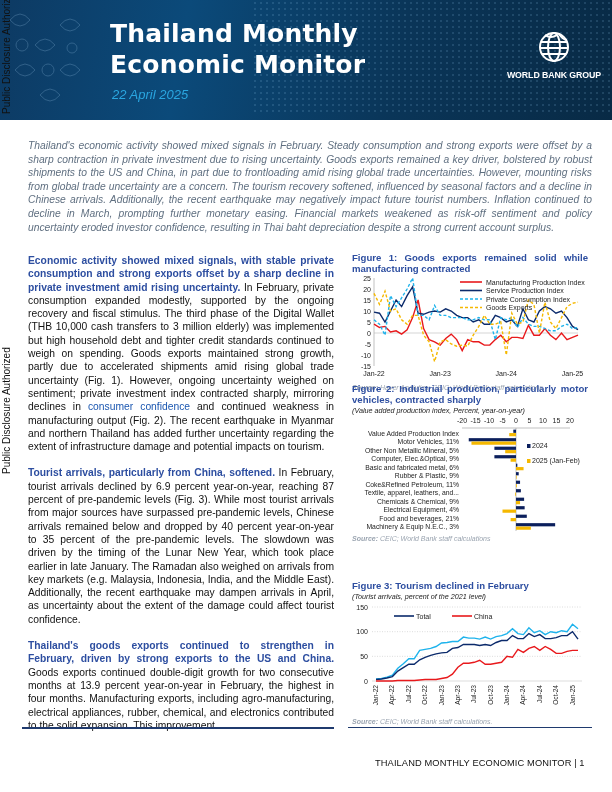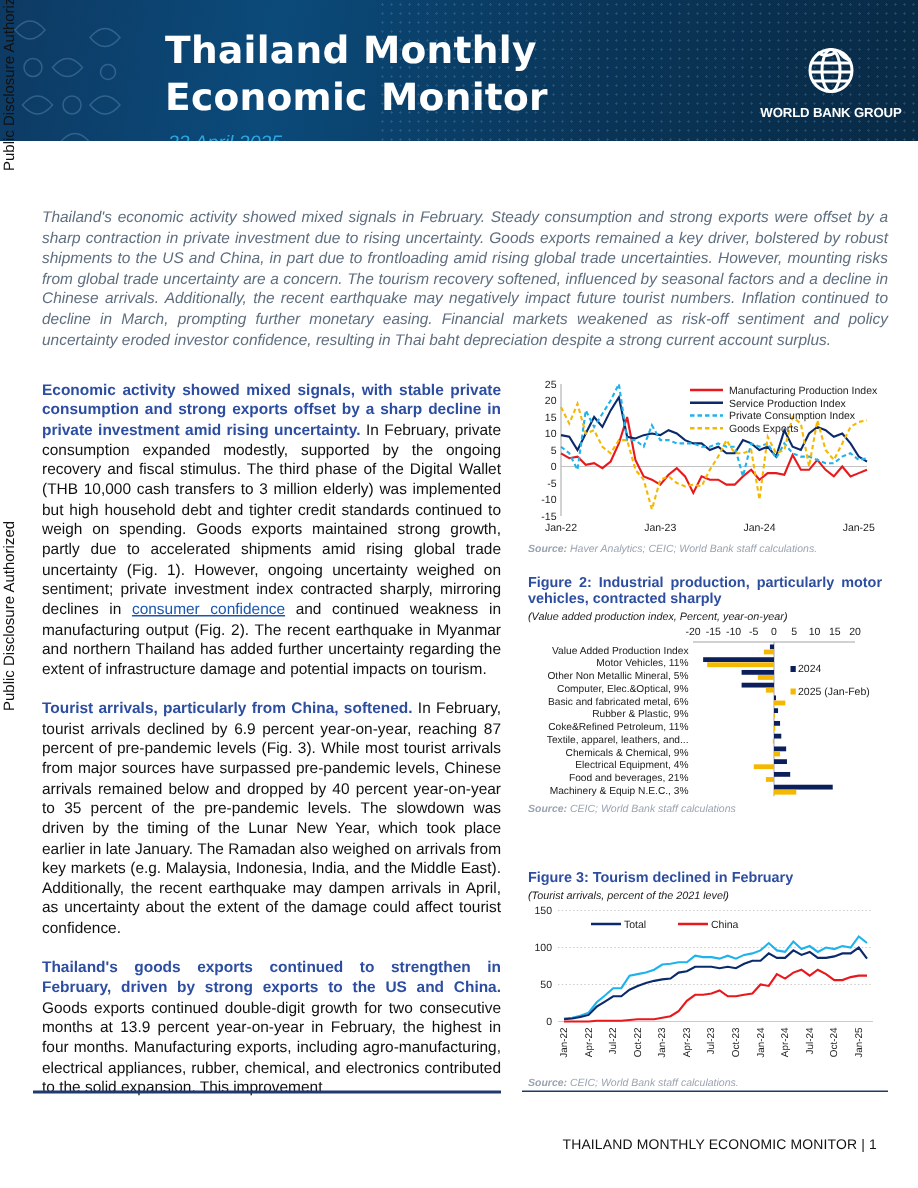--- a/index.html
+++ b/index.html
@@ -1,30 +1,30 @@
 <!DOCTYPE html>
 <html><head>
 <meta charset="utf-8">
 <style>
   html,body{margin:0;padding:0;}
   body{width:612px;height:792px;position:relative;background:#fff;overflow:hidden;font-family:"Liberation Sans",sans-serif;color:#111;}
-  .banner{position:absolute;left:0;top:0;width:612px;height:94px;background:linear-gradient(100deg,#0d3a63 0%,#0b4a7a 30%,#0a3558 65%,#082a45 100%);overflow:hidden;}
+  .banner{position:absolute;left:0;top:0;width:612px;height:120px;background:linear-gradient(100deg,#0d3a63 0%,#0b4a7a 30%,#0a3558 65%,#082a45 100%);overflow:hidden;}
   .banner .pattern{position:absolute;left:0;top:0;width:110px;height:115px;opacity:.25;}
   .banner .dots{position:absolute;right:0;top:0;width:360px;height:115px;opacity:.18;background-image:radial-gradient(#8fc4ea 0.7px,transparent 0.8px);background-size:6px 6px;}
   .title{position:absolute;left:110px;top:18px;color:#fff;font-family:"DejaVu Sans",sans-serif;font-weight:bold;font-size:25px;line-height:31px;letter-spacing:0.2px;}
   .date{position:absolute;left:112px;top:87px;color:#2aa6e0;font-style:italic;font-size:13px;}
   .wb-logo{position:absolute;left:505px;top:30px;width:98px;text-align:center;color:#fff;}
   .wb-logo svg{display:block;margin:0 auto 6px;}
   .wb-logo .wbtxt{font-weight:bold;font-size:8.8px;letter-spacing:-0.1px;}
   .side-label{position:absolute;left:1px;font-size:10px;color:#111;transform:rotate(-90deg);transform-origin:left top;white-space:nowrap;}
   .abstract{position:absolute;left:28px;top:139px;width:564px;font-style:italic;color:#5f6f80;font-size:10.3px;line-height:13.6px;text-align:justify;}
   .col-left{position:absolute;left:28px;top:254px;width:306px;font-size:10.3px;line-height:13.3px;text-align:justify;}
   .col-left p{margin:0 0 13px 0;}
   .lead{color:#2d4ea0;font-weight:bold;}
-  .link{color:#1a56b0;text-decoration:underline;}
+  .link{color:#1a56b0;}
   .rule-left{position:absolute;left:22px;top:727px;width:312px;height:2px;background:#1f3a6e;}
   .rule-right{position:absolute;left:348px;top:727px;width:244px;height:1px;background:#1f3a6e;}
   .fig{position:absolute;left:352px;width:236px;}
   .fig-title{color:#2d4ea0;font-weight:bold;font-size:9.6px;line-height:11px;text-align:justify;}
   .fig-sub{font-style:italic;font-size:7.2px;color:#222;margin-top:1px;}
   .fig-src{font-style:italic;font-size:7px;color:#9aa4b0;}
   .fig-src b{font-weight:bold;}
   .footer{position:absolute;left:375px;top:758px;font-size:9.3px;color:#111;letter-spacing:0.1px;}
   svg text{font-family:"Liberation Sans",sans-serif;}
 </style>
@@ -77,20 +77,21 @@
     <span class="lead">Tourist arrivals, particularly from China, softened.</span><span> In February, tourist arrivals declined by 6.9 percent year-on-year, reaching 87 percent of pre-pandemic levels (Fig. 3). While most tourist arrivals from major sources have surpassed pre-pandemic levels, Chinese arrivals remained below and dropped by 40 percent year-on-year to 35 percent of the pre-pandemic levels. The slowdown was driven by the timing of the Lunar New Year, which took place earlier in late January. The Ramadan also weighed on arrivals from key markets (e.g. Malaysia, Indonesia, India, and the Middle East). Additionally, the recent earthquake may dampen arrivals in April, as uncertainty about the extent of the damage could affect tourist confidence.</span>
   </p>
   <p>
     <span class="lead">Thailand's goods exports continued to strengthen in February, driven by strong exports to the US and China.</span><span> Goods exports continued double-digit growth for two consecutive months at 13.9 percent year-on-year in February, the highest in four months. Manufacturing exports, including agro-manufacturing, electrical appliances, rubber, chemical, and electronics contributed to the solid expansion. This improvement</span>
   </p>
 </div>
 <div class="rule-left"></div>
 <div class="rule-right"></div>
 
 <div class="fig" style="top:252px;">
+  <div class="fig-title">Figure 1: Goods exports remained solid while manufacturing contracted</div>
   <svg id="fig1" width="236" height="106">
       <line x1="22" y1="4" x2="22" y2="92" stroke="#999" stroke-width="0.6"></line>
       <text x="19" y="94.5" font-size="7" text-anchor="end" fill="#222">-15</text>
       <text x="19" y="83.5" font-size="7" text-anchor="end" fill="#222">-10</text>
       <text x="19" y="72.5" font-size="7" text-anchor="end" fill="#222">-5</text>
       <text x="19" y="61.5" font-size="7" text-anchor="end" fill="#222">0</text>
       <text x="19" y="50.5" font-size="7" text-anchor="end" fill="#222">5</text>
       <text x="19" y="39.5" font-size="7" text-anchor="end" fill="#222">10</text>
       <text x="19" y="28.5" font-size="7" text-anchor="end" fill="#222">15</text>
       <text x="19" y="17.5" font-size="7" text-anchor="end" fill="#222">20</text>

